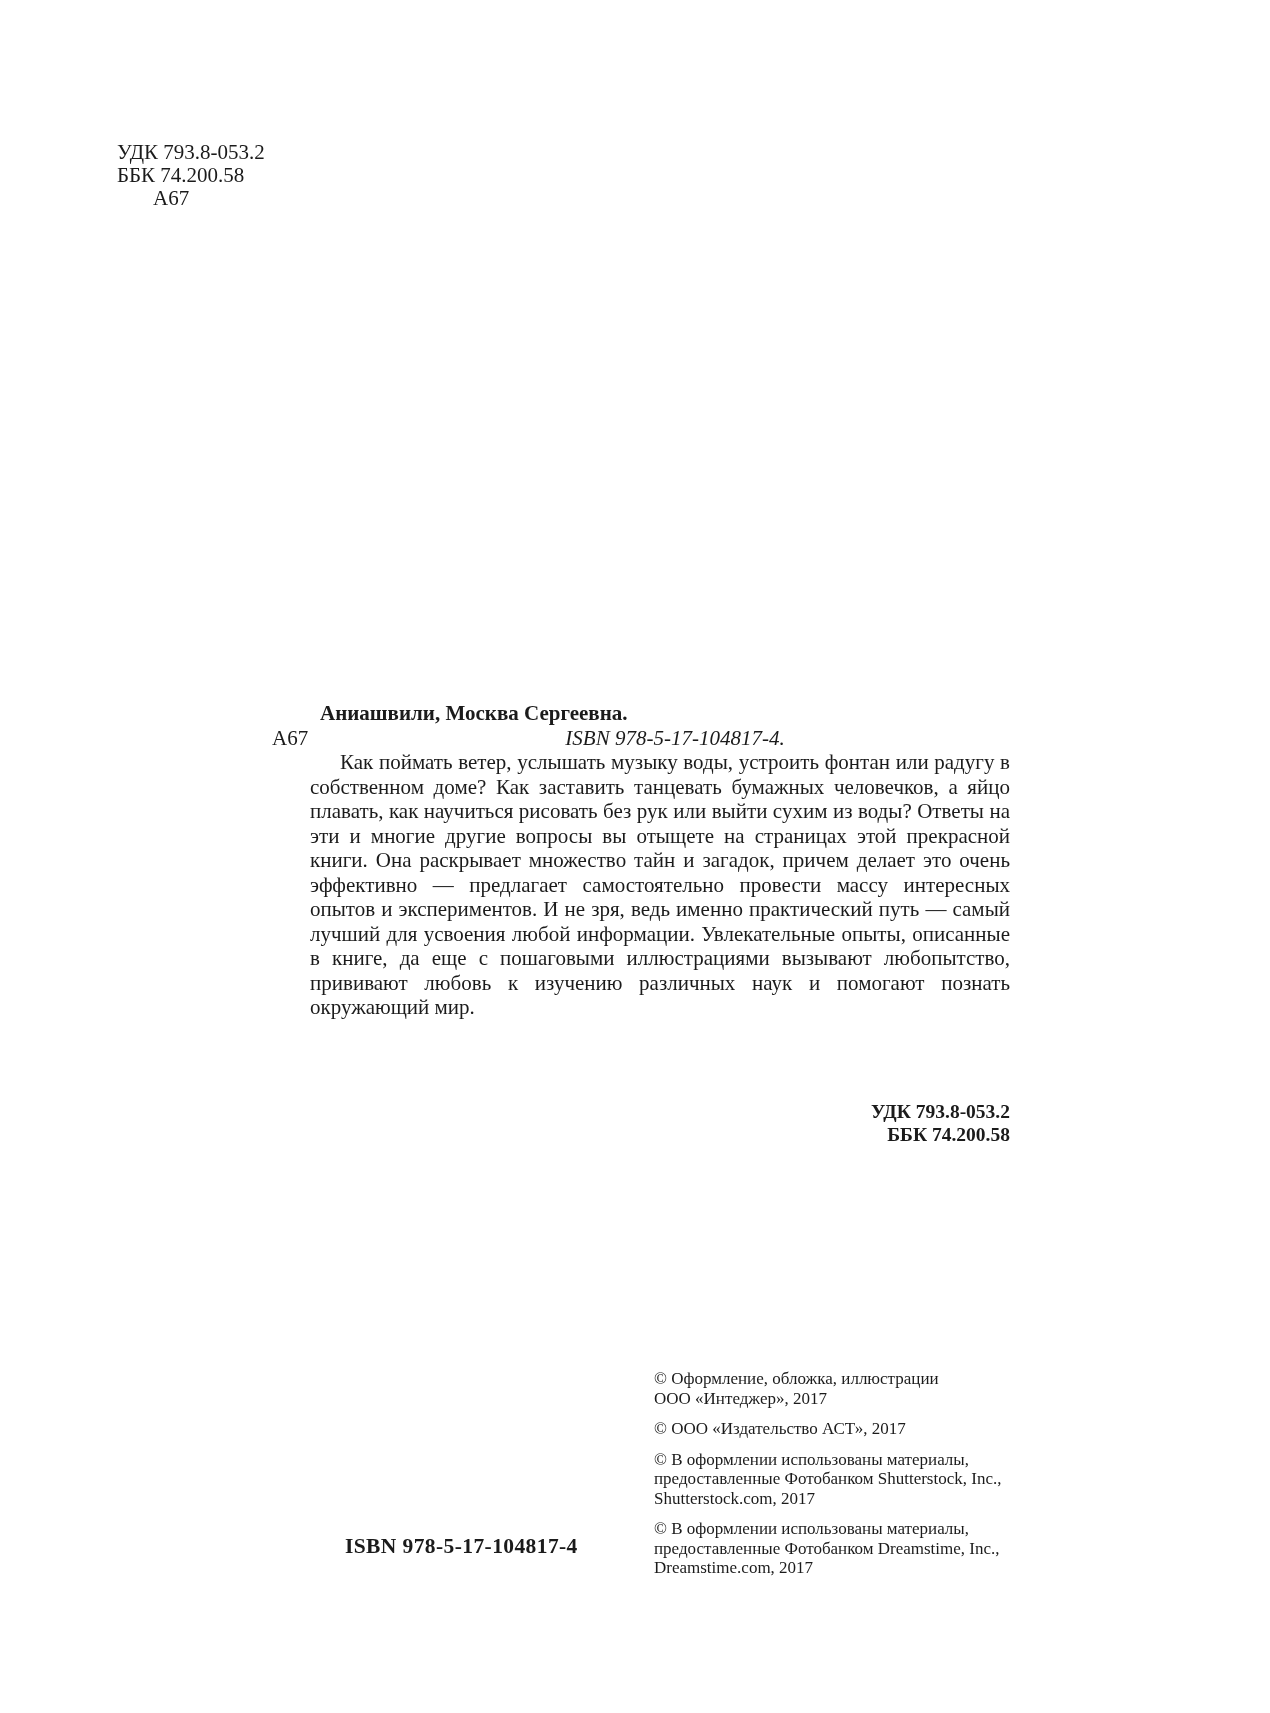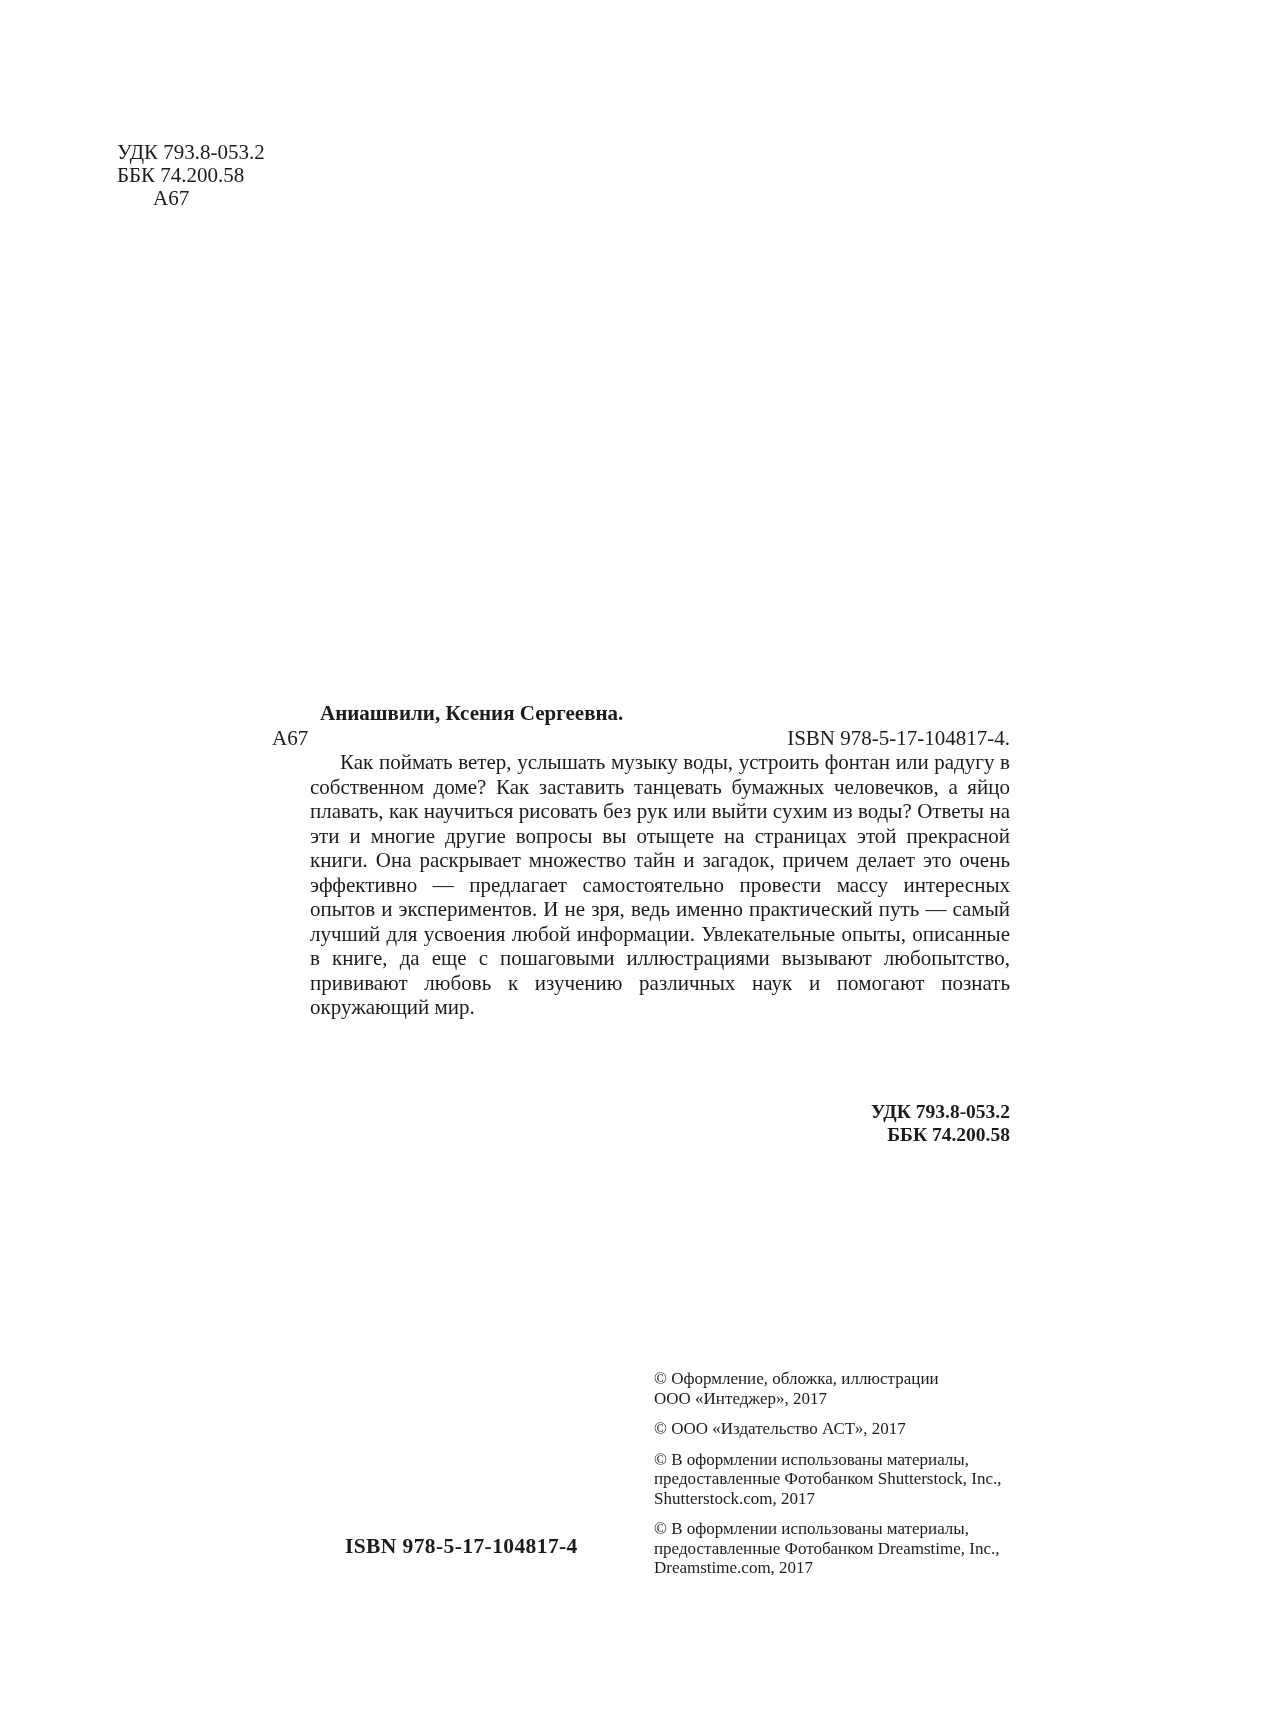--- a/index.html
+++ b/index.html
@@ -53,21 +53,21 @@
     top: 25px;
     text-indent: 0;
   }
   .catalog .author-heading {
     font-weight: bold;
     text-align: left;
     text-indent: 10px;
     margin: 0;
   }
   .catalog p { margin: 0; text-indent: 30px; }
-  .catalog .left-align { text-align: right; }
+  .catalog .left-align { text-align: center; font-style: italic; }
 
   
   .right-codes {
     position: absolute;
     left: 310px;
     top: 1101px;
     width: 700px;
     text-align: right;
     font-weight: bold;
     font-size: 19.5px;
@@ -107,21 +107,21 @@
 
   <div class="top-codes">
     <div class="code-line">УДК 793.8-053.2</div>
     <div class="code-line">ББК 74.200.58</div>
     <div class="code-line code-indent">А67</div>
   </div>
 
 
   <div class="catalog">
     <div class="margin-code">А67</div>
-    <div class="author-heading">Аниашвили, Ксения Сергеевна.</div>
+    <div class="author-heading">Аниашвили, Москва Сергеевна.</div>
     <p class="left-align">ISBN 978-5-17-104817-4.</p>
     <p>Как поймать ветер, услышать музыку воды, устроить фонтан или радугу в собственном доме? Как заставить танцевать бумажных человечков, а яйцо плавать, как научиться рисовать без рук или выйти сухим из воды? Ответы на эти и многие другие вопросы вы отыщете на страницах этой прекрасной книги. Она раскрывает множество тайн и загадок, причем делает это очень эффективно — предлагает самостоятельно провести массу интересных опытов и экспериментов. И не зря, ведь именно практический путь — самый лучший для усвоения любой информации. Увлекательные опыты, описанные в книге, да еще с пошаговыми иллюстрациями вызывают любопытство, прививают любовь к изучению различных наук и помогают познать окружающий мир.</p>
   </div>
 
   <div class="right-codes">
     <div class="code-line">УДК 793.8-053.2</div>
     <div class="code-line">ББК 74.200.58</div>
   </div>
 
   <div class="copyrights">

